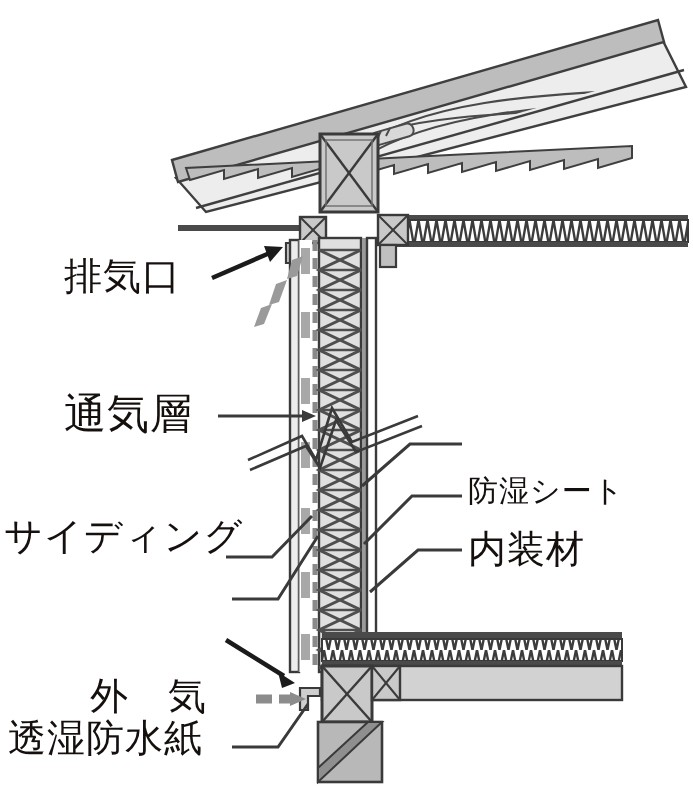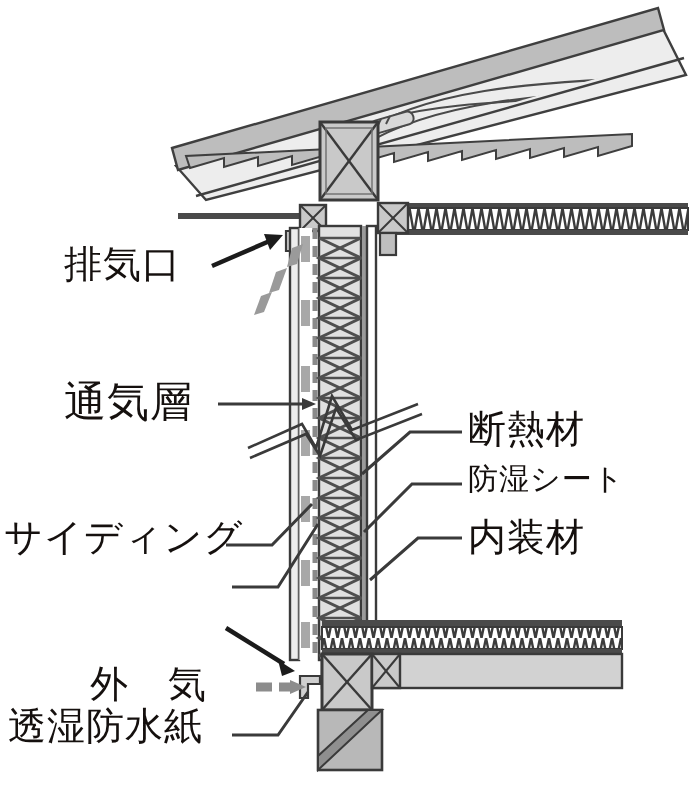--- a/index.html
+++ b/index.html
@@ -9,21 +9,21 @@
   }
   body {
     width: 693px;
     height: 794px;
     position: relative;
     overflow: hidden;
     font-family: "DejaVu Serif", "Liberation Serif", serif;
   }
   #stage {
     position: absolute;
-    left: 0; top: 0;
+    left: 0; top: 12px;
     width: 693px;
     height: 770px;
   }
   svg#diagram {
     position: absolute;
     left: 0; top: 0;
     width: 693px;
     height: 794px;
     display: block;
   }
@@ -257,27 +257,26 @@
       <polyline points="364,532 412,484 462,484"></polyline>
 
       <polyline points="370,580 418,538 462,538"></polyline>
     </g>
   </svg>
 
   <div class="lbl" style="left:64px; top:245px; font-size:38px;">排気口</div>
 
   <div class="lbl" style="left:64px; top:381px; font-size:42px;">通気層</div>
 
-  <div class="lbl" style="left:4px; top:505px; font-size:38px;margin-top:13px;">サイディング</div>
+  <div class="lbl" style="left:4px; top:505px; font-size:38px;">サイディング</div>
 
 
 
   <div class="lbl" style="left:90px; top:659px; font-size:38px;margin-top:6px;">外　気</div>
 
   <div class="lbl" style="left:8px; top:707px; font-size:38px;">透湿防水紙</div>
 
-  <div class="lbl" style="left:468px; top:410px; font-size:38px;">断熱材</div>
 
   <div class="lbl" style="left:468px; top:464px; font-size:30px;">防湿シート</div>
 
   <div class="lbl" style="left:468px; top:518px; font-size:38px;">内装材</div>
 
 </div>
 
 </body></html>

